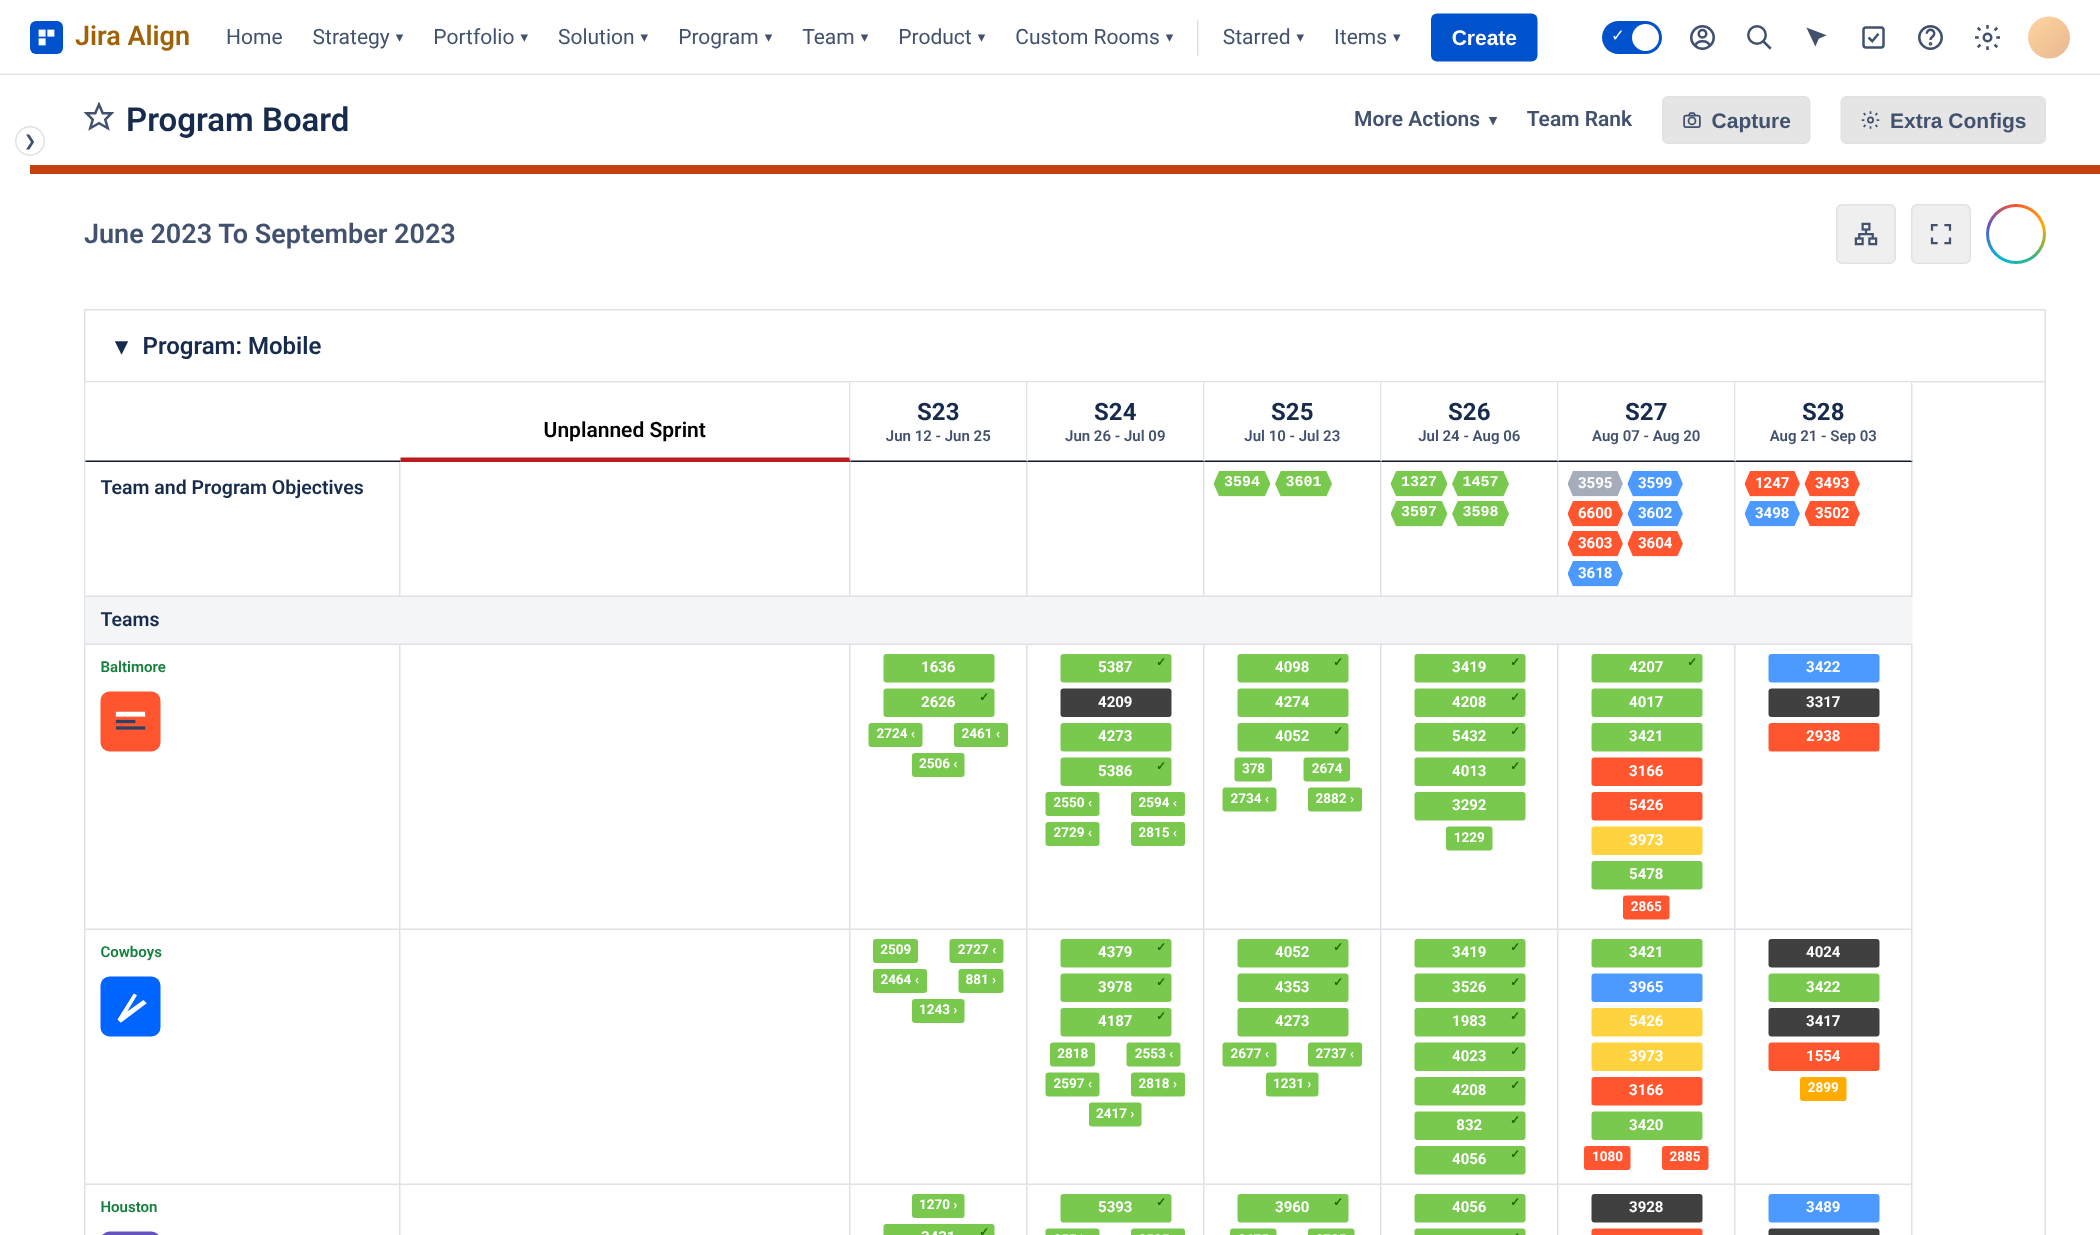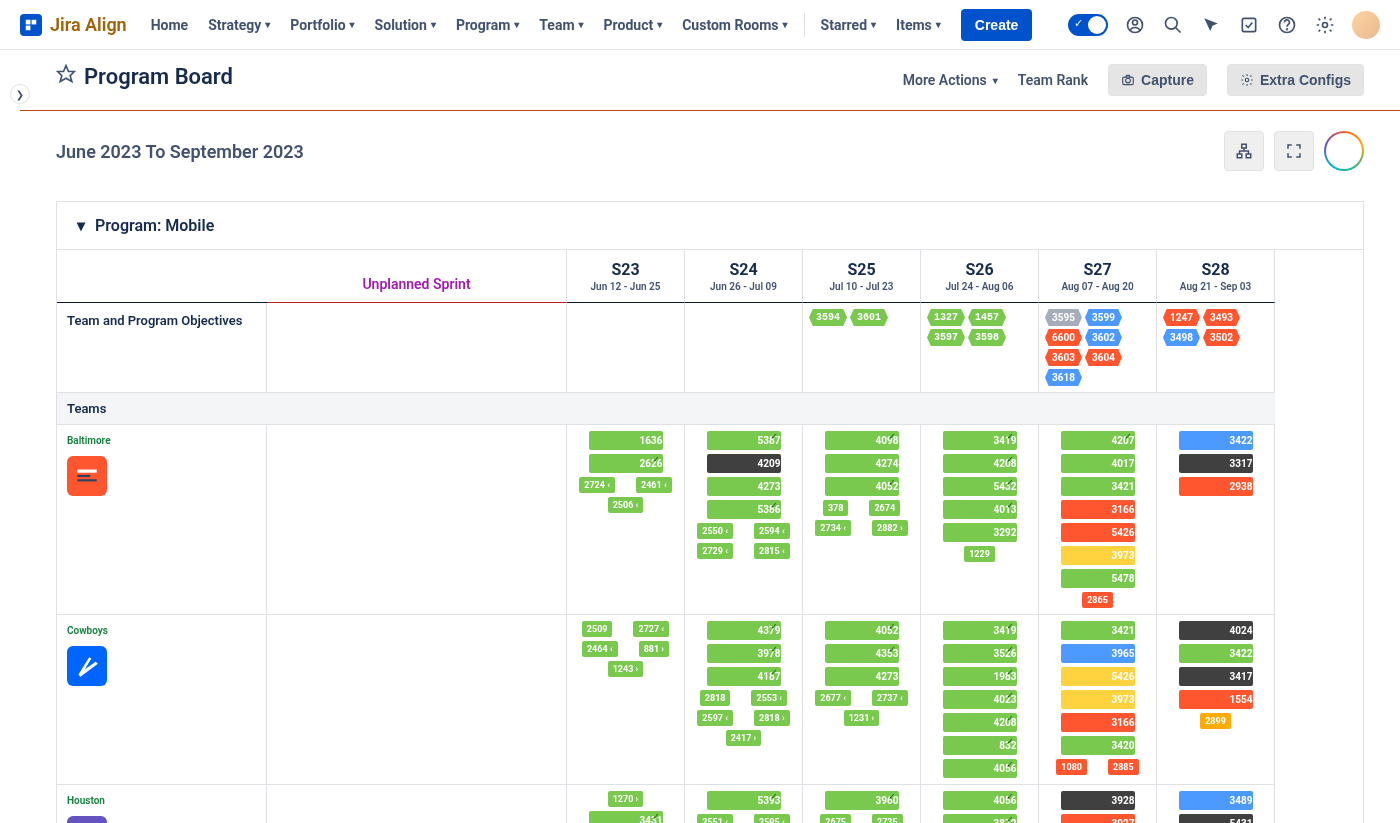--- a/index.html
+++ b/index.html
@@ -4,33 +4,33 @@
   <style>
     * { margin: 0; padding: 0; box-sizing: border-box; }
     body { font-family: -apple-system, BlinkMacSystemFont, 'Segoe UI', Roboto, sans-serif; font-size: 14px; color: #172b4d; background: #fff; }
     
     
     .top-nav { display: flex; align-items: center; height: 50px; padding: 0 20px; border-bottom: 1px solid #e1e4e8; }
     .logo { display: flex; align-items: center; font-weight: 600; color: #a16207; font-size: 18px; margin-right: 24px; }
     .logo-icon { width: 22px; height: 22px; background: #0052cc; border-radius: 4px; margin-right: 8px; display: flex; align-items: center; justify-content: center; }
     .logo-icon svg { width: 14px; height: 14px; }
     .nav-links { display: flex; gap: 20px; }
-    .nav-link { color: #42526e; font-weight: 700; font-size: 14px; cursor: pointer; display: flex; align-items: center; gap: 4px; }
+    .nav-link { color: #42526e; font-weight: 400; font-size: 14px; cursor: pointer; display: flex; align-items: center; gap: 4px; }
     .nav-divider { width: 1px; height: 24px; background: #dfe1e6; margin: 0 16px; }
     .create-btn { background: #0052cc; color: #fff; border: none; padding: 8px 14px; border-radius: 4px; font-weight: 600; cursor: pointer; font-size: 14px; }
     .nav-right { margin-left: auto; display: flex; align-items: center; gap: 16px; }
     .toggle { width: 40px; height: 22px; background: #0052cc; border-radius: 11px; position: relative; }
     .toggle::after { content: ""; position: absolute; right: 2px; top: 2px; width: 18px; height: 18px; background: #fff; border-radius: 50%; }
     .toggle::before { content: "✓"; position: absolute; left: 6px; top: 3px; color: #fff; font-size: 11px; }
     .nav-icon { width: 22px; height: 22px; color: #42526e; cursor: pointer; display: flex; align-items: center; justify-content: center; }
     .avatar { width: 28px; height: 28px; border-radius: 50%; background: linear-gradient(135deg, #ffd4a0, #e8b890); }
     .chevron { font-size: 10px; color: #42526e; }
 
     
-    .page-header { display: flex; padding: 14px 36px; border-bottom: 1px solid #c2410c; margin-left: 20px; }
+    .page-header { display: flex; align-items: center; padding: 14px 36px; border-bottom: 6px solid #c2410c; margin-left: 20px; }
     .star-icon { margin-right: 8px; color: #42526e; }
     .page-title { font-size: 22px; font-weight: 600; }
     .header-actions { margin-left: auto; display: flex; align-items: center; gap: 20px; }
     .header-link { color: #42526e; font-weight: 600; font-size: 14px; cursor: pointer; display: flex; align-items: center; gap: 6px; }
     .header-btn { border: 1px solid #dfe1e6; background: #e5e5e5; padding: 7px 12px; border-radius: 4px; font-weight: 600; font-size: 14px; cursor: pointer; color: #42526e; display: flex; align-items: center; gap: 6px; }
 
     
     .expand-tab { position: absolute; left: 10px; top: 84px; width: 20px; height: 20px; border: 1px solid #dfe1e6; border-radius: 10px; background: #fff; display: flex; align-items: center; justify-content: center; cursor: pointer; color: #42526e; font-size: 10px; }
 
     
@@ -44,40 +44,40 @@
     
     .section { border: 1px solid #dfe1e6; margin-top: 30px; }
     .section-header { padding: 14px 20px; display: flex; align-items: center; gap: 10px; font-size: 16px; font-weight: 600; border-bottom: 1px solid #dfe1e6; }
     .collapse-icon { cursor: pointer; }
 
     
     .board { display: grid; grid-template-columns: 210px 300px repeat(6, 118px); }
     .board-header-cell { border-right: 1px solid #dfe1e6; border-bottom: 1px solid #0f172a; padding: 10px 8px; text-align: center; background: #fff; }
     .sprint-name { font-size: 16px; font-weight: 700; }
     .sprint-dates { font-size: 10px; font-weight: 600; color: #42526e; margin-top: 2px; }
-    .corner-cell { border-right: 1px solid #dfe1e6; border-bottom: 1px solid #b91c1c; display: flex; align-items: flex-end; justify-content: center; padding: 10px; font-weight: 600; color: #a21caf; }
+    .corner-cell { border-right: 1px solid #dfe1e6; border-bottom: 3px solid #b91c1c; display: flex; align-items: flex-end; justify-content: center; padding: 10px; font-weight: 600; color: #000000; }
     .row-label { border-right: 1px solid #dfe1e6; border-bottom: 1px solid #dfe1e6; padding: 10px; font-weight: 600; font-size: 13px; background: #fff; }
     .teams-label { background: #f4f5f7; grid-column: 1 / -1; padding: 8px 10px; font-weight: 600; font-size: 13px; border-bottom: 1px solid #dfe1e6; }
     .team-cell { border-right: 1px solid #dfe1e6; border-bottom: 1px solid #dfe1e6; padding: 10px; }
     .team-name { color: #15803d; font-weight: 600; font-size: 10px; cursor: pointer; }
     .team-icon { width: 40px; height: 40px; border-radius: 6px; margin-top: 10px; display: flex; align-items: center; justify-content: center; font-size: 22px; }
     .team-icon.orange { background: #ff5630; }
     .team-icon.blue { background: #0065ff; }
     .team-icon.purple { background: #6554c0; }
     .board-cell { border-right: 1px solid #dfe1e6; border-bottom: 1px solid #dfe1e6; padding: 6px; display: flex; flex-direction: column; gap: 4px; align-items: center; }
     .obj-cell { border-right: 1px solid #dfe1e6; border-bottom: 1px solid #dfe1e6; padding: 6px; display: flex; flex-wrap: wrap; gap: 3px; align-content: flex-start; }
 
     
     .obj { font-size: 10px; font-weight: 700; color: #fff; padding: 3px 7px; cursor: pointer; clip-path: polygon(10% 0, 90% 0, 100% 50%, 90% 100%, 10% 100%, 0 50%); }
     .obj.green { background: #79c94e; font-family: Liberation Mono, monospace; }
     .obj.gray { background: #a5adba; }
     .obj.blue { background: #4c9aff; }
     .obj.red { background: #ff5630; }
     
-    .story { width: 74px; font-size: 10px; font-weight: 700; color: #fff; padding: 4px 0; text-align: right; border-radius: 2px; cursor: pointer; position: relative; }
+    .story { width: 74px; font-size: 10px; font-weight: 700; color: #fff; padding: 4px 0; text-align: center; border-radius: 2px; cursor: pointer; position: relative; }
     .story.green { background: #79c94e; }
     .story.orange { background: #404040; }
     .story.red { background: #ff5630; }
     .story.yellow { background: #ffd23f; }
     .story.blue { background: #4c9aff; }
     .story.check::after { content: "✓"; position: absolute; right: 3px; top: 1px; font-size: 8px; color: #166b00; font-weight: 900; }
     
     .small-row { display: flex; gap: 21px; justify-content: center; }
     .small { font-size: 9px; font-weight: 700; color: #fff; padding: 3px 5px; border-radius: 2px; cursor: pointer; }
     .small.green { background: #79c94e; }

